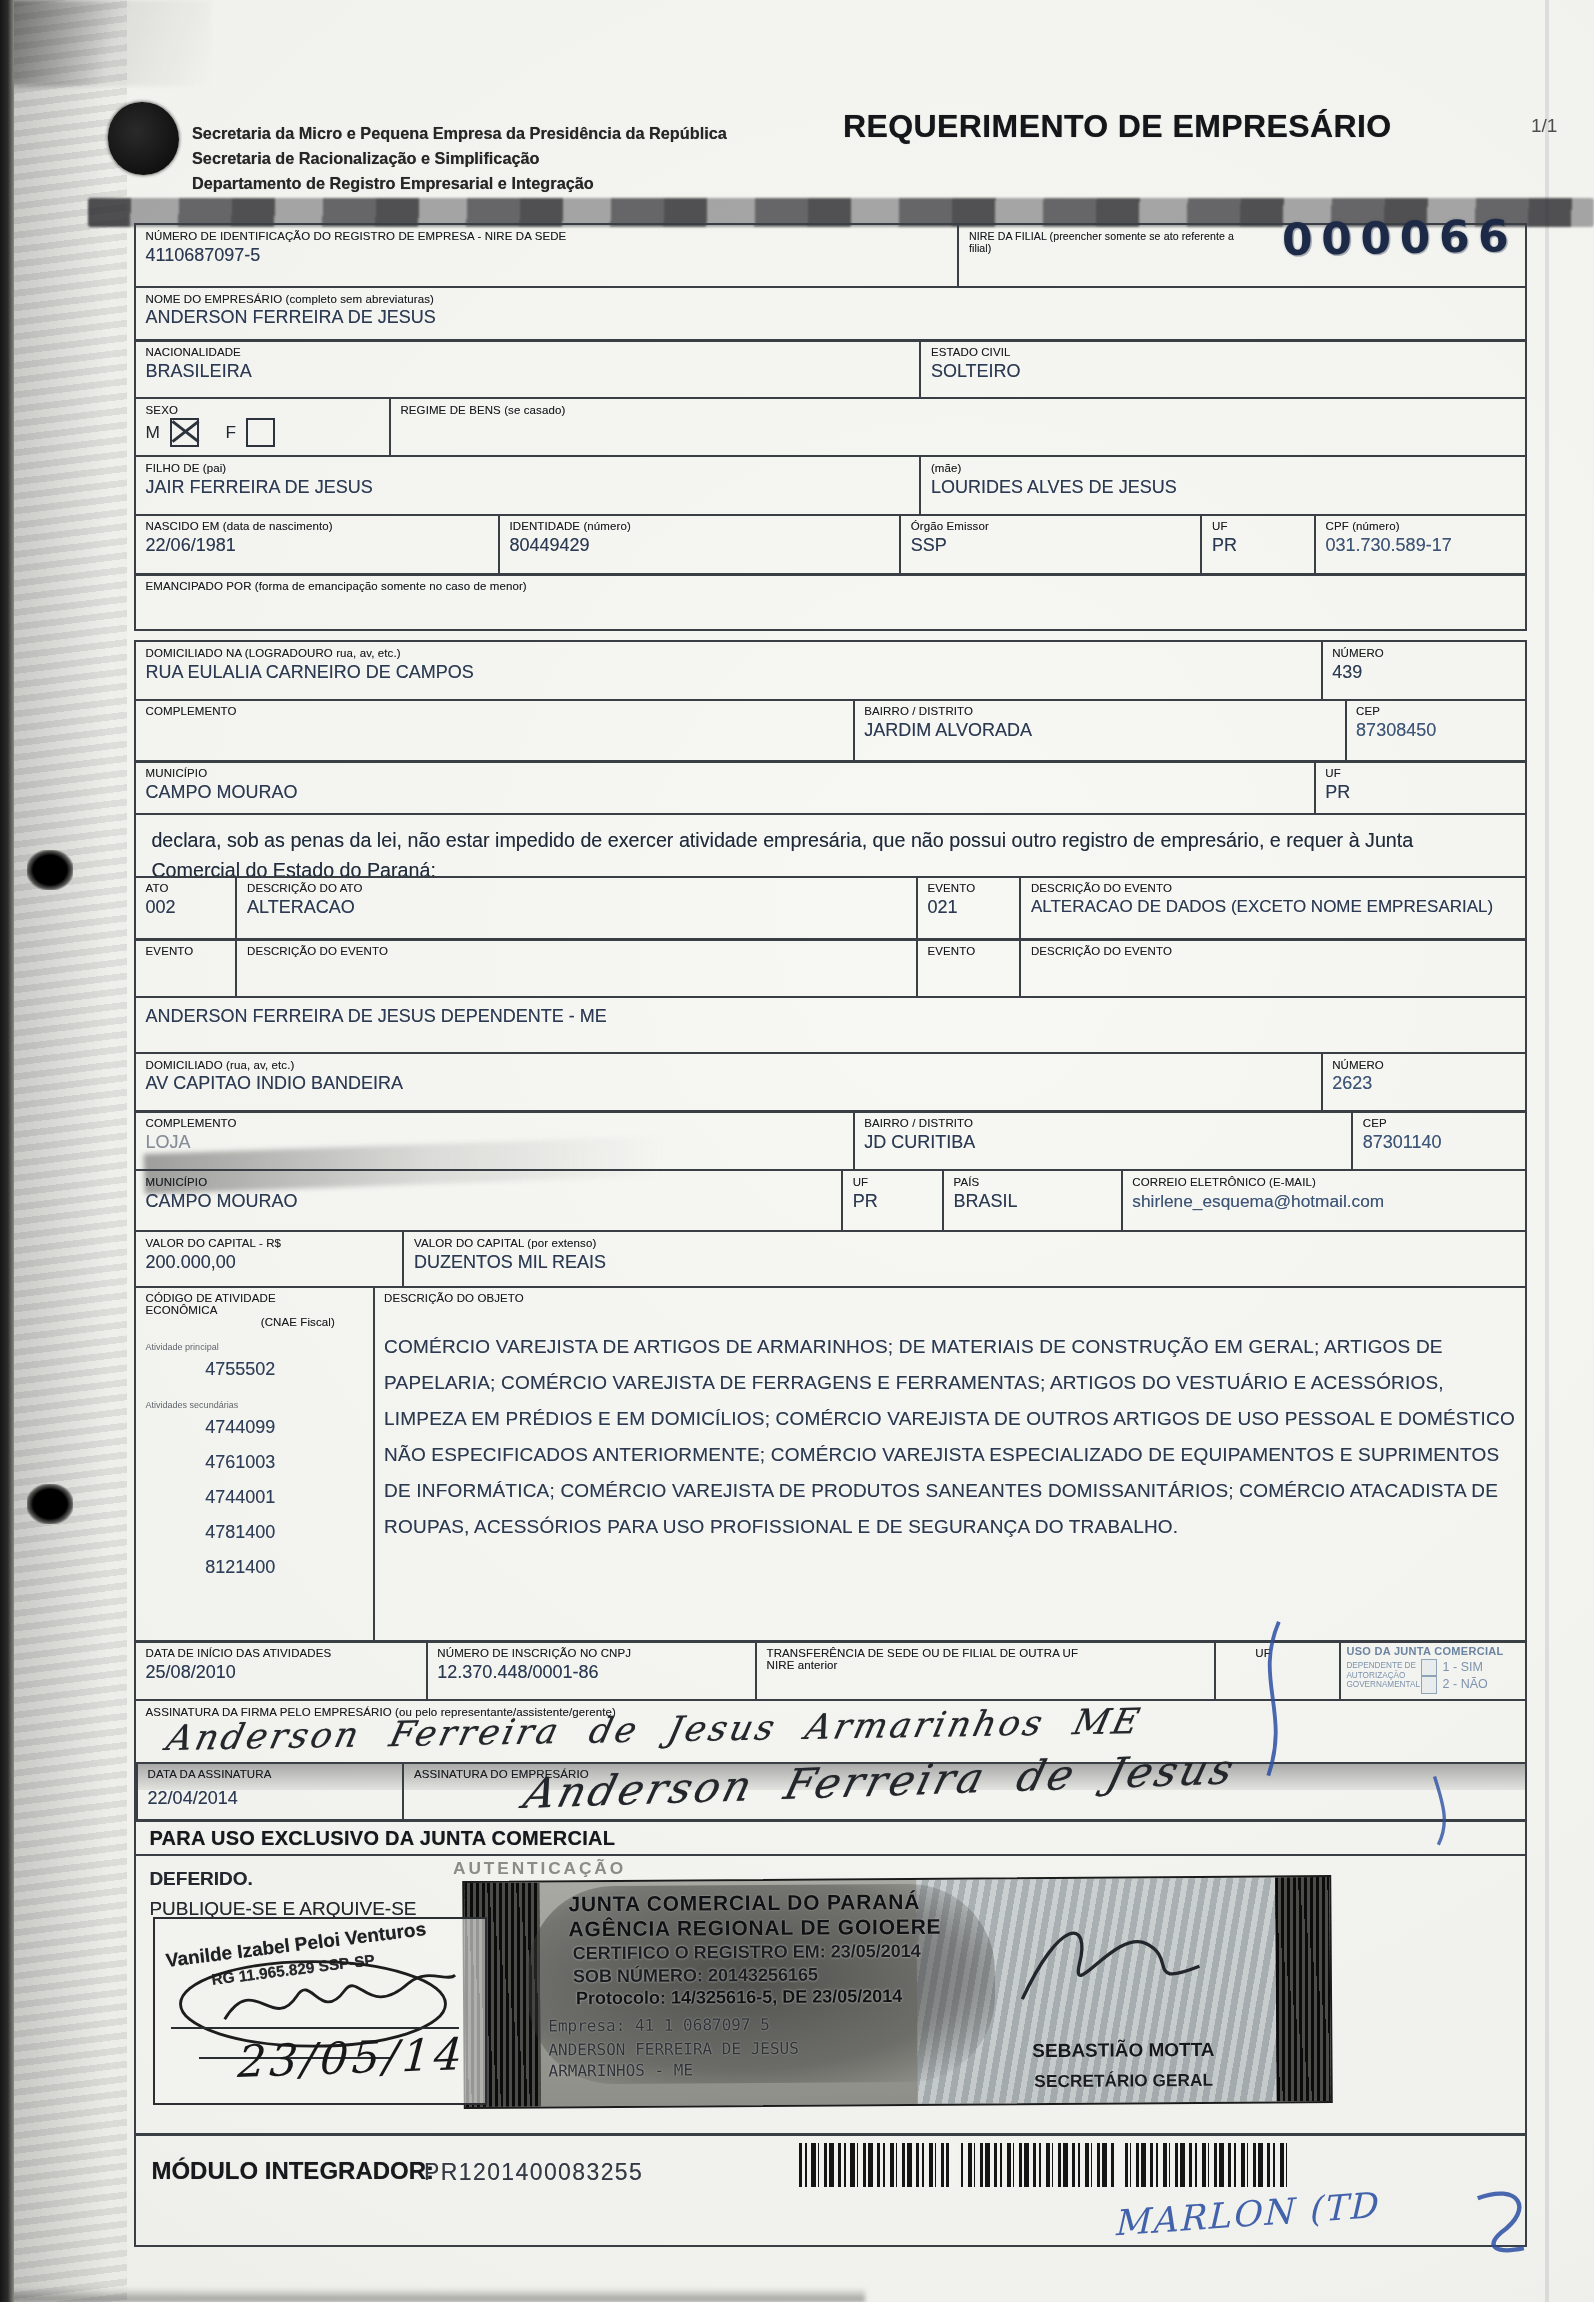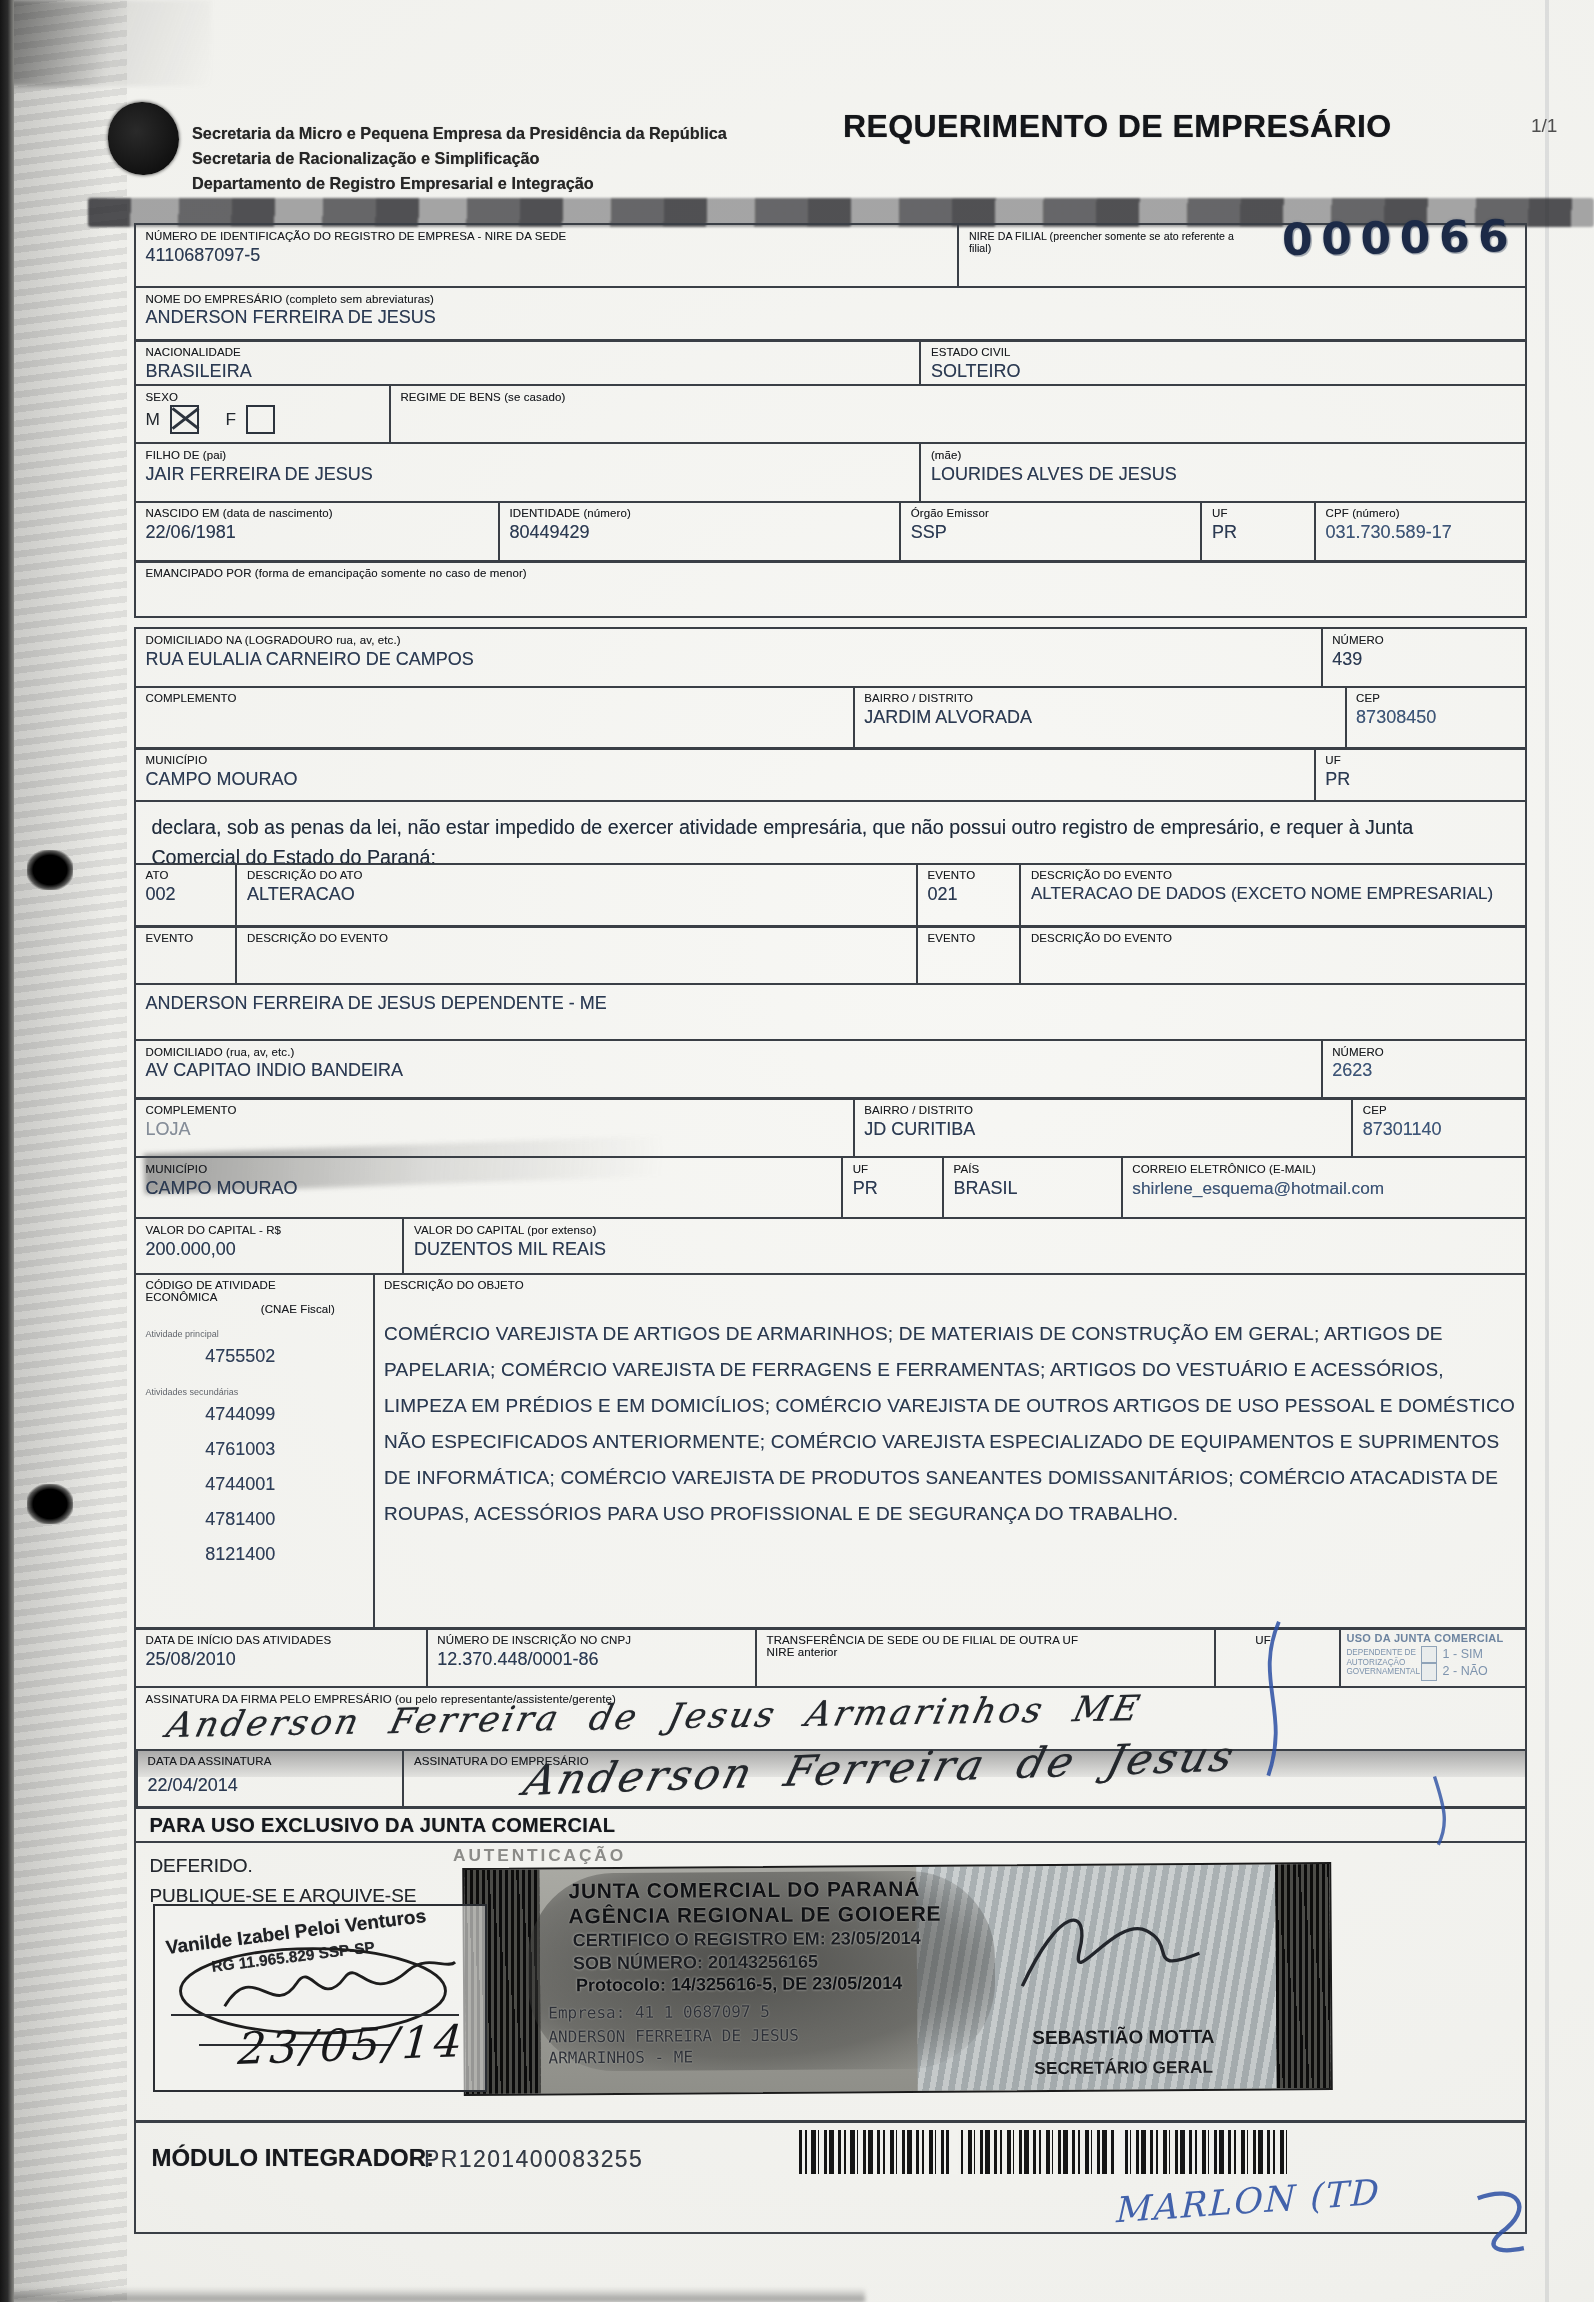--- a/index.html
+++ b/index.html
@@ -68,21 +68,21 @@
   .ucb{display:inline-block;width:15.4px;height:17.3px;border:1.9px solid #8fa3b8;background:#e9ecec;vertical-align:middle;margin-right:5.8px;}
   .script{font-family:"DejaVu Serif","Liberation Serif",serif;font-style:italic;color:#23272c;
     transform:skewX(-14deg) rotate(-1deg);transform-origin:left bottom;letter-spacing:2.9px;word-spacing:15.4px;
     text-shadow:0 0 0.7px rgba(0,0,0,.5);white-space:nowrap;}
   .graybar{position:absolute;left:0;top:0;width:100%;height:26px;
     background:linear-gradient(180deg, rgba(110,110,112,.55), rgba(170,170,170,.22));z-index:0;}
   .para-title{font-size:20px;font-weight:bold;color:#15181d;padding:5.8px 0 0 13.4px;letter-spacing:0.3px;
     text-shadow:0 0 0.7px rgba(0,0,0,.5);}
   
   .junta-cell{width:100%;position:relative;padding:0;}
-  .deferido{position:absolute;left:13.4px;top:11.5px;font-size:19px;color:#23272e;text-shadow:0 0 0.6px rgba(0,0,0,.4);}
+  .deferido{position:absolute;left:13.4px;top:11.5px;font-size:19px;color:#23272e;text-shadow:0 0 0.6px rgba(0,0,0,.4);font-weight:bold;}
   .publique{position:absolute;left:13.4px;top:42px;font-size:19px;color:#23272e;text-shadow:0 0 0.6px rgba(0,0,0,.4);}
   .autent{position:absolute;left:317px;top:1.9px;font-size:17.3px;font-weight:bold;letter-spacing:2.9px;color:#8b8b88;}
   .stamp-left{position:absolute;left:17.3px;top:61px;width:334px;height:188px;border:2.9px solid #2b2e33;z-index:12;
     background:rgba(244,244,240,.6);}
   .sl-name{position:absolute;left:9.6px;top:15.4px;font-size:19px;font-weight:bold;color:#1e2024;transform:rotate(-7deg);
     white-space:nowrap;text-shadow:0 0 0.7px rgba(0,0,0,.6);}
   .sl-rg{position:absolute;left:56px;top:42px;font-size:15.4px;font-weight:bold;color:#26282c;transform:rotate(-7deg);
     white-space:nowrap;text-shadow:0 0 0.7px rgba(0,0,0,.6);}
   .sl-line1{position:absolute;left:15.4px;top:108px;width:288px;border-top:2.4px solid #2a2d31;}
   .sl-line2{position:absolute;left:44px;top:138px;width:192px;border-top:2.4px solid #2a2d31;}
@@ -162,21 +162,21 @@
       </div>
     </div>
 
     <div class="row" style="height:56px">
       <div class="cell" style="width:100%">
         <div class="lbl">NOME DO EMPRESÁRIO (completo sem abreviaturas)</div>
         <div class="val">ANDERSON FERREIRA DE JESUS</div>
       </div>
     </div>
 
-    <div class="row" style="height:47px">
+    <div class="row" style="height:60px">
       <div class="cell" style="width:55.5%">
         <div class="lbl">NACIONALIDADE</div>
         <div class="val">BRASILEIRA</div>
       </div>
       <div class="cell" style="width:44.5%">
         <div class="lbl">ESTADO CIVIL</div>
         <div class="val">SOLTEIRO</div>
       </div>
     </div>
 

